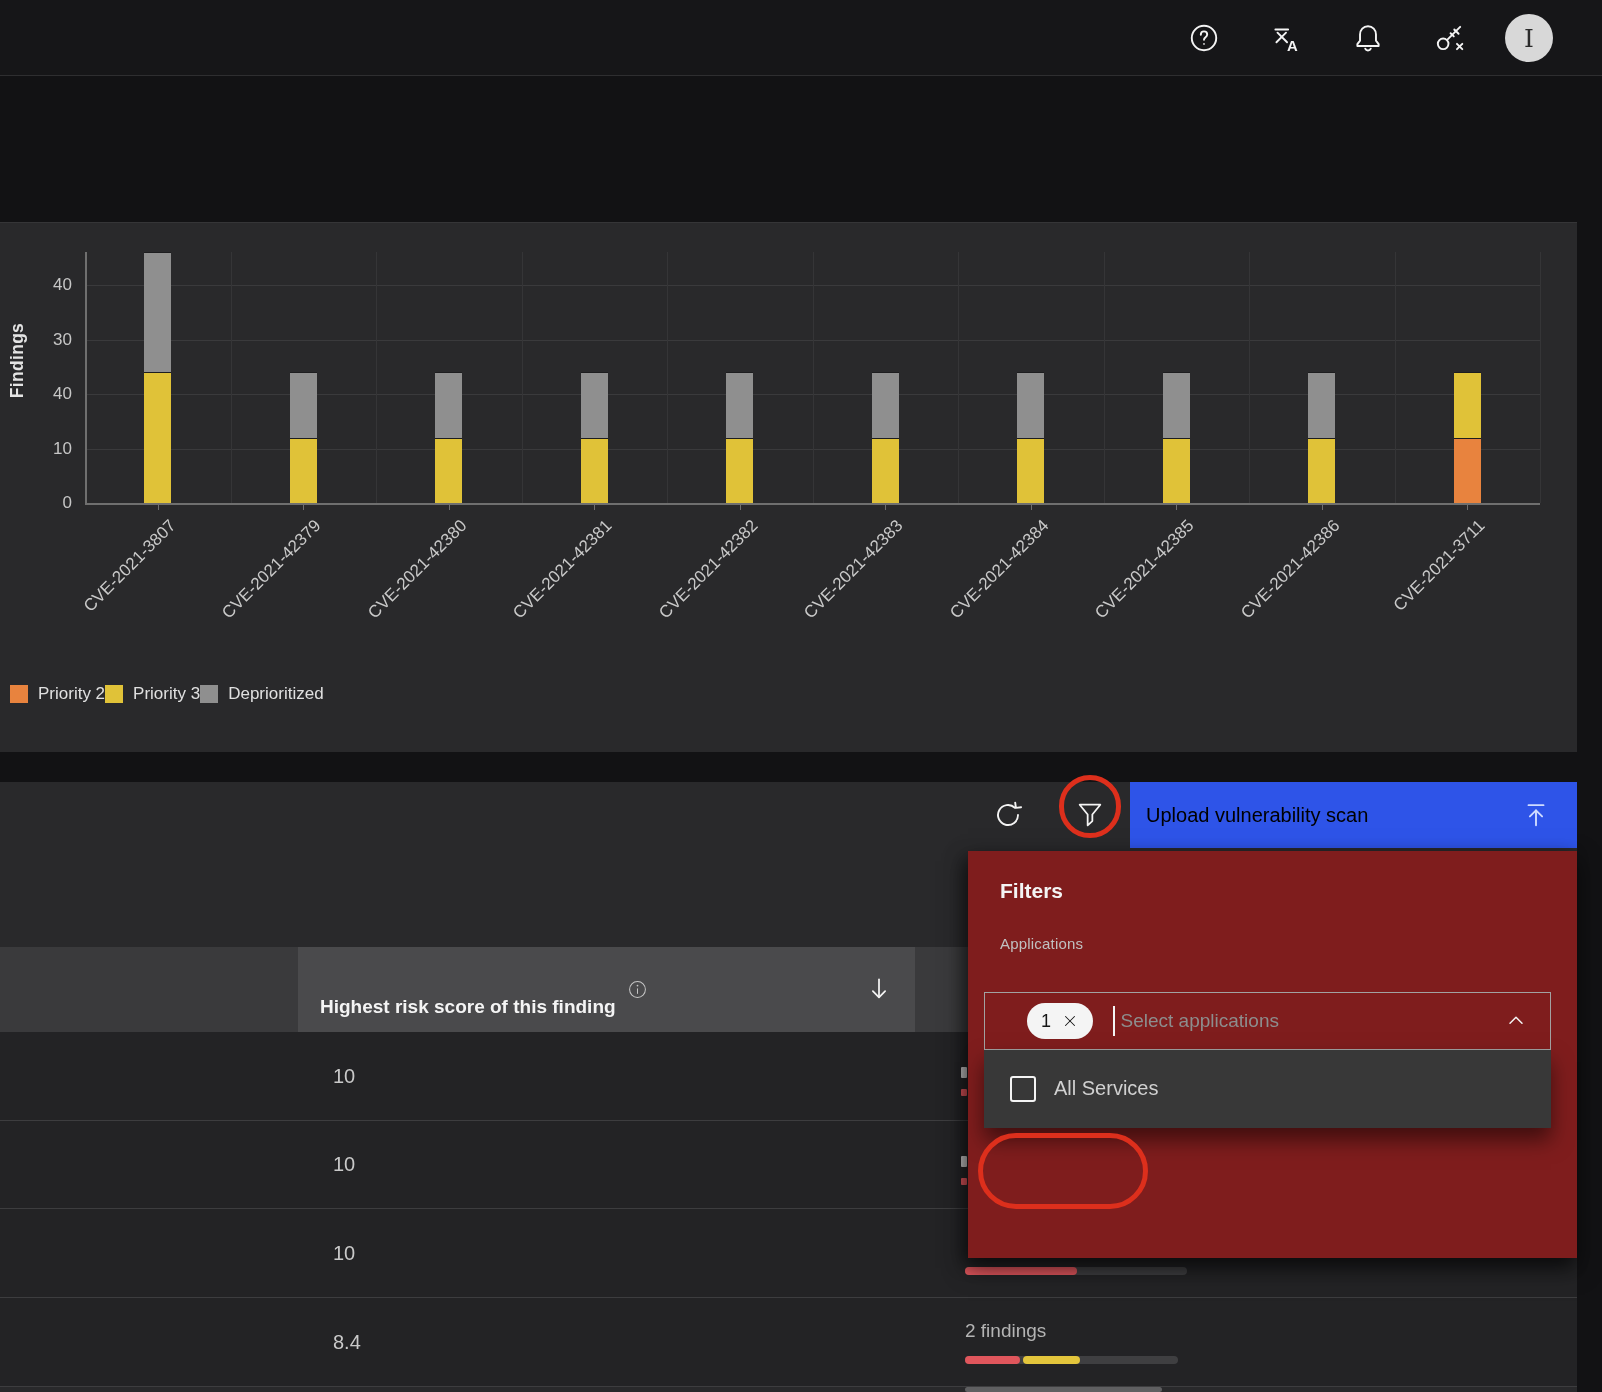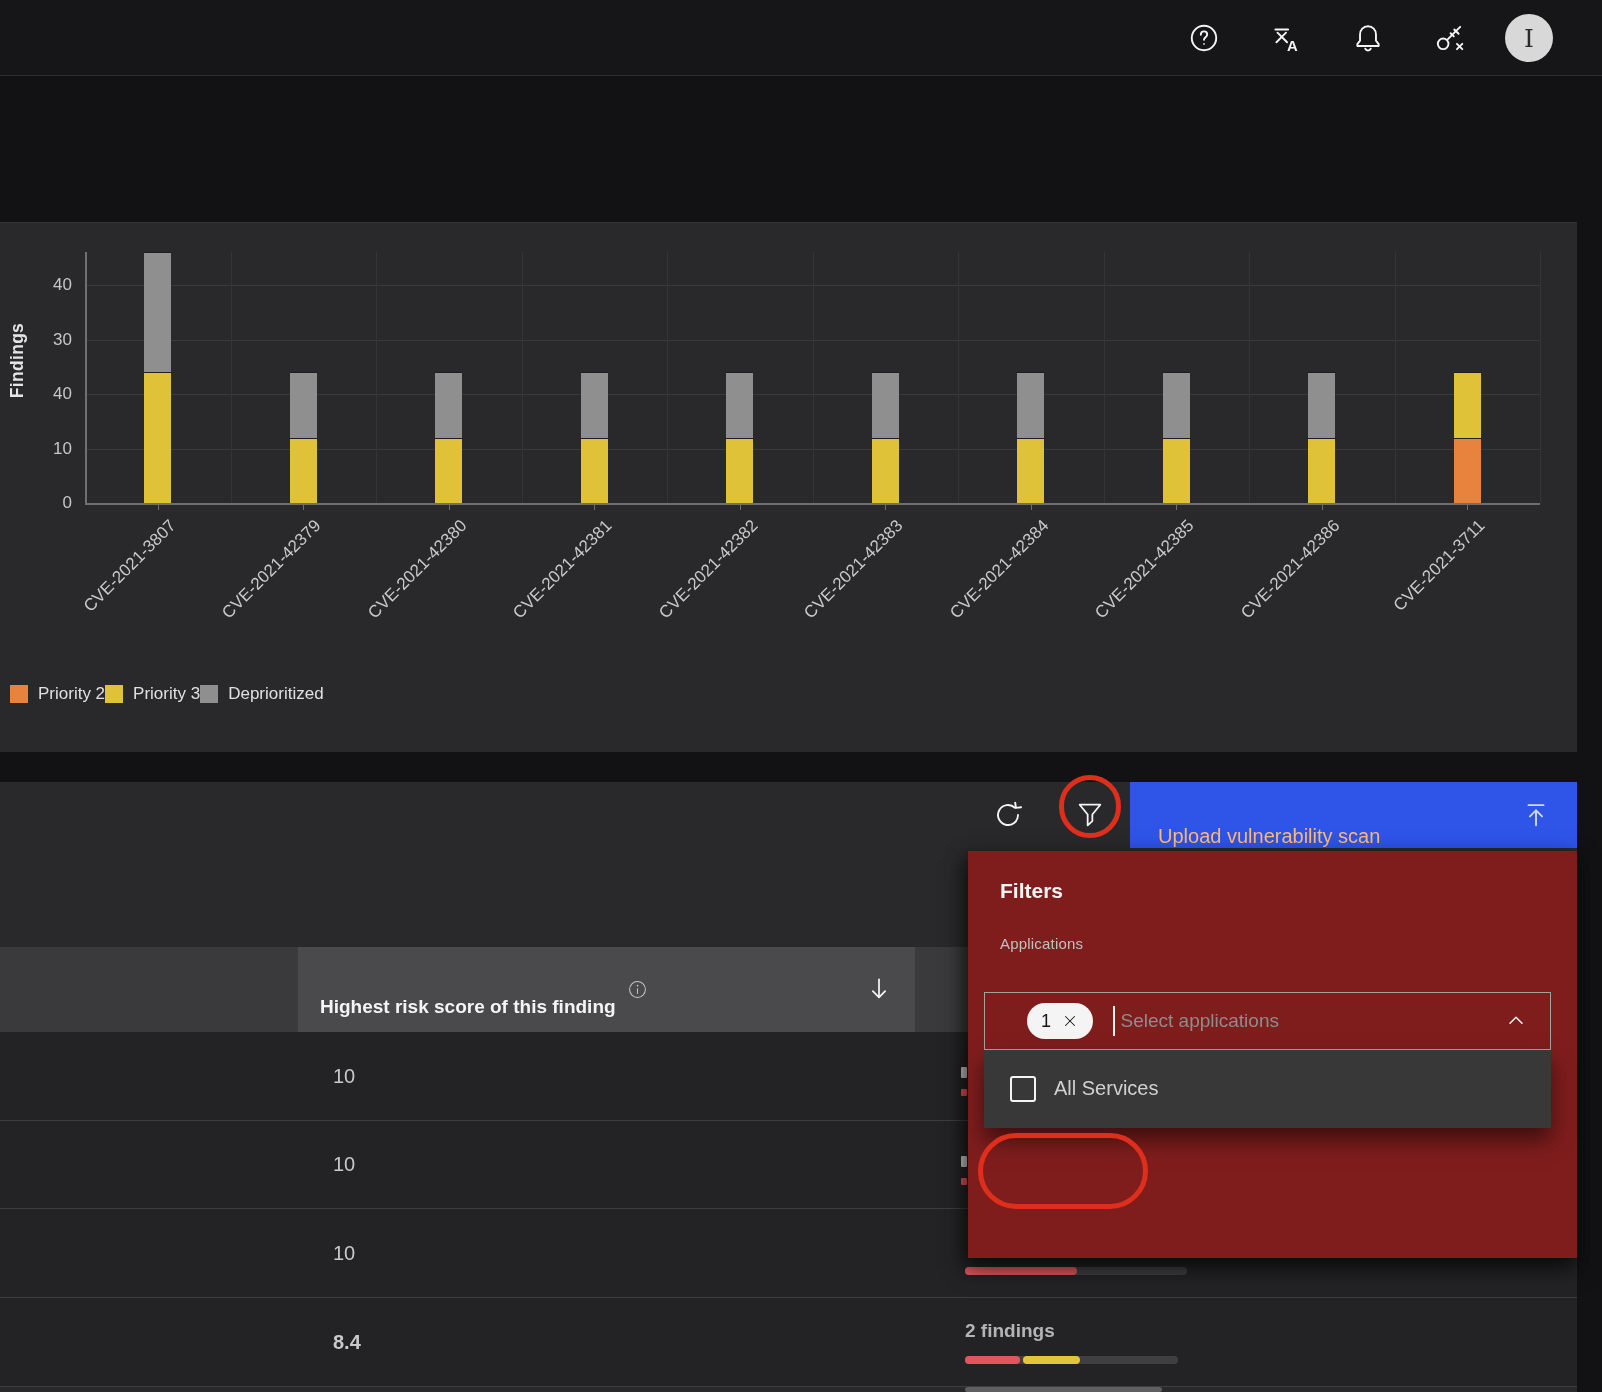--- a/index.html
+++ b/index.html
@@ -27,21 +27,21 @@
   .xlab{position:absolute;white-space:nowrap;font-size:17px;color:#c9c9c9;transform:translateX(-100%) rotate(-45deg);transform-origin:100% 0;}
   #legend{position:absolute;left:10px;top:684px;display:flex;align-items:center;}
   .leg-item{display:flex;align-items:center;gap:10px;}
   .leg-swatch{width:18px;height:18px;}
   .leg-label{font-size:17px;color:#e0e0e0;}
 
   
   .toolbar{position:absolute;left:0;top:782px;width:1577px;height:66px;background:#29292b;}
   .icon-btn{position:absolute;top:9px;width:48px;height:48px;background:none;border:none;display:flex;align-items:center;justify-content:center;cursor:pointer;}
   .icon-btn svg{stroke:#f4f4f4;fill:none;stroke-width:1.9;stroke-linecap:round;stroke-linejoin:round;}
-  .upload-btn{position:absolute;left:1130px;top:0;width:447px;height:66px;border:none;display:flex;align-items:flex-end;color:#fdba74;font-size:20px;padding:0 28px;cursor:pointer;}
+  .upload-btn{position:absolute;left:1130px;top:0;width:447px;height:66px;border:none;display:flex;align-items:center;color:#000000;font-size:20px;padding:0 16px;cursor:pointer;}
   .upload-btn svg{position:absolute;right:26px;top:18px;stroke:#cfdcff;fill:none;stroke-width:2;stroke-linecap:round;stroke-linejoin:round;}
 
   
   .table-area{position:absolute;left:0;top:848px;width:1577px;height:544px;background:#29292b;}
   .thead{position:absolute;left:0;top:99px;width:1577px;height:85px;background:#3a3a3c;}
   .thead-sorted{position:absolute;left:298px;top:0;width:617px;height:85px;background:#4a4a4c;display:flex;align-items:center;padding-left:22px;}
   .th-text{font-size:19px;font-weight:bold;color:#f4f4f4;margin-top:35px;}
   .th-info{margin-left:10px;display:flex;}
   .th-info svg{stroke:#c6c6c6;fill:none;stroke-width:1.4;}
   .th-sort{position:absolute;right:22px;top:28px;}
@@ -278,21 +278,21 @@
         <div class="cell-risk" style="top: 32px;">10</div>
         <div class="sliver" style="top: 35px; height: 11px; background: rgb(198, 198, 198);"></div>
         <div class="sliver" style="top: 57px; height: 7px; background: rgb(224, 86, 92);"></div>
       </div>
       <div class="trow" style="height: 89px;">
         <div class="cell-risk" style="top: 32.5px;">10</div>
         <div class="find-track" style="top: 58px; width: 222px;">
           <div class="find-seg" style="left: 0px; width: 112px; background: rgb(224, 86, 92);"></div>
         </div>
       </div>
-      <div class="trow" style="height: 89px; font-weight: bold;">
+      <div class="trow" style="height: 89px;">
         <div class="cell-risk" style="top: 32.5px;">8.4</div>
         <div class="find-label" style="top: 22px;">2 findings</div>
         <div class="find-track" style="top: 58px; width: 213px;">
           <div class="find-seg" style="left: 0px; width: 55px; background: rgb(224, 86, 92);"></div>
           <div class="find-seg" style="left: 58px; width: 57px; background: rgb(227, 197, 60);"></div>
         </div>
       </div>
     </div>
   <div class="bottom-strip"></div>
 

